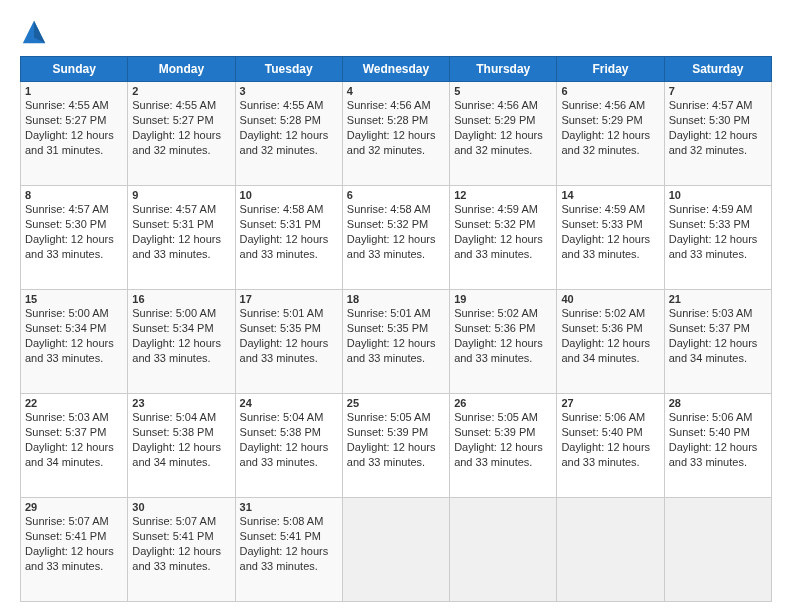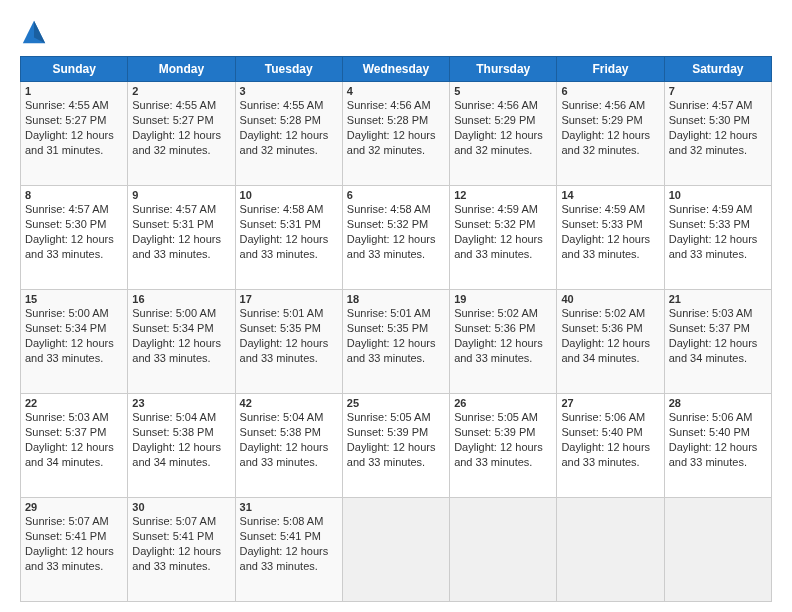--- a/index.html
+++ b/index.html
@@ -226,21 +226,21 @@
         <tr>
           <td>
             <span class="day-num">22</span>
             <div class="day-info">Sunrise: 5:03 AM<br>Sunset: 5:37 PM<br>Daylight: 12 hours<br>and 34 minutes.</div>
           </td>
           <td>
             <span class="day-num">23</span>
             <div class="day-info">Sunrise: 5:04 AM<br>Sunset: 5:38 PM<br>Daylight: 12 hours<br>and 34 minutes.</div>
           </td>
           <td>
-            <span class="day-num">42</span>
+            <span class="day-num">24</span>
             <div class="day-info">Sunrise: 5:04 AM<br>Sunset: 5:38 PM<br>Daylight: 12 hours<br>and 33 minutes.</div>
           </td>
           <td>
             <span class="day-num">25</span>
             <div class="day-info">Sunrise: 5:05 AM<br>Sunset: 5:39 PM<br>Daylight: 12 hours<br>and 33 minutes.</div>
           </td>
           <td>
             <span class="day-num">26</span>
             <div class="day-info">Sunrise: 5:05 AM<br>Sunset: 5:39 PM<br>Daylight: 12 hours<br>and 33 minutes.</div>
           </td>

